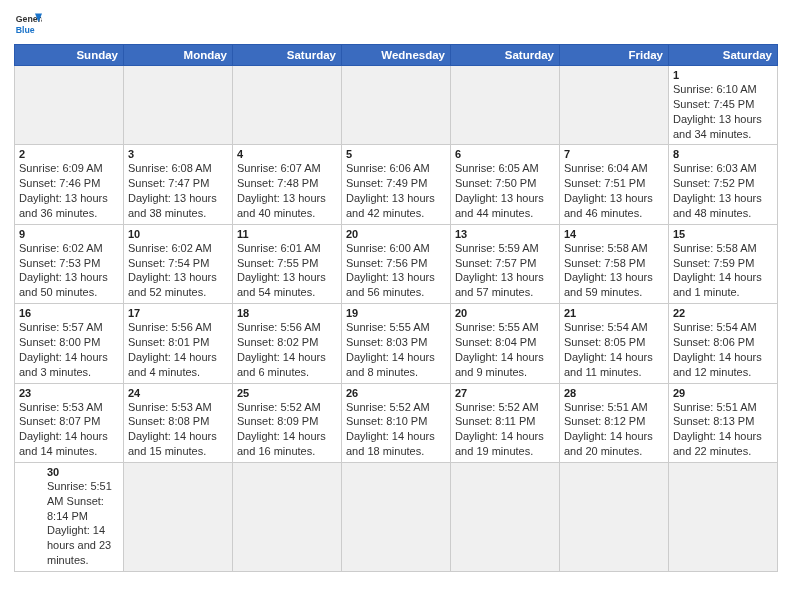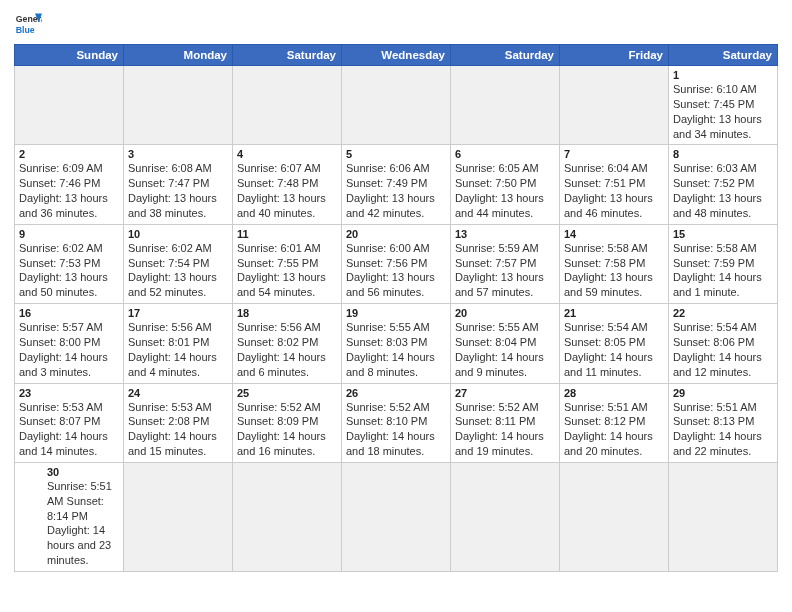--- a/index.html
+++ b/index.html
@@ -290,21 +290,21 @@
           <td>
             <span class="day-num">23</span>
             <div class="day-info">Sunrise: 5:53 AM
 Sunset: 8:07 PM
 Daylight: 14 hours
 and 14 minutes.</div>
           </td>
           <td>
             <span class="day-num">24</span>
             <div class="day-info">Sunrise: 5:53 AM
-Sunset: 2:08 PM
+Sunset: 8:08 PM
 Daylight: 14 hours
 and 15 minutes.</div>
           </td>
           <td>
             <span class="day-num">25</span>
             <div class="day-info">Sunrise: 5:52 AM
 Sunset: 8:09 PM
 Daylight: 14 hours
 and 16 minutes.</div>
           </td>

